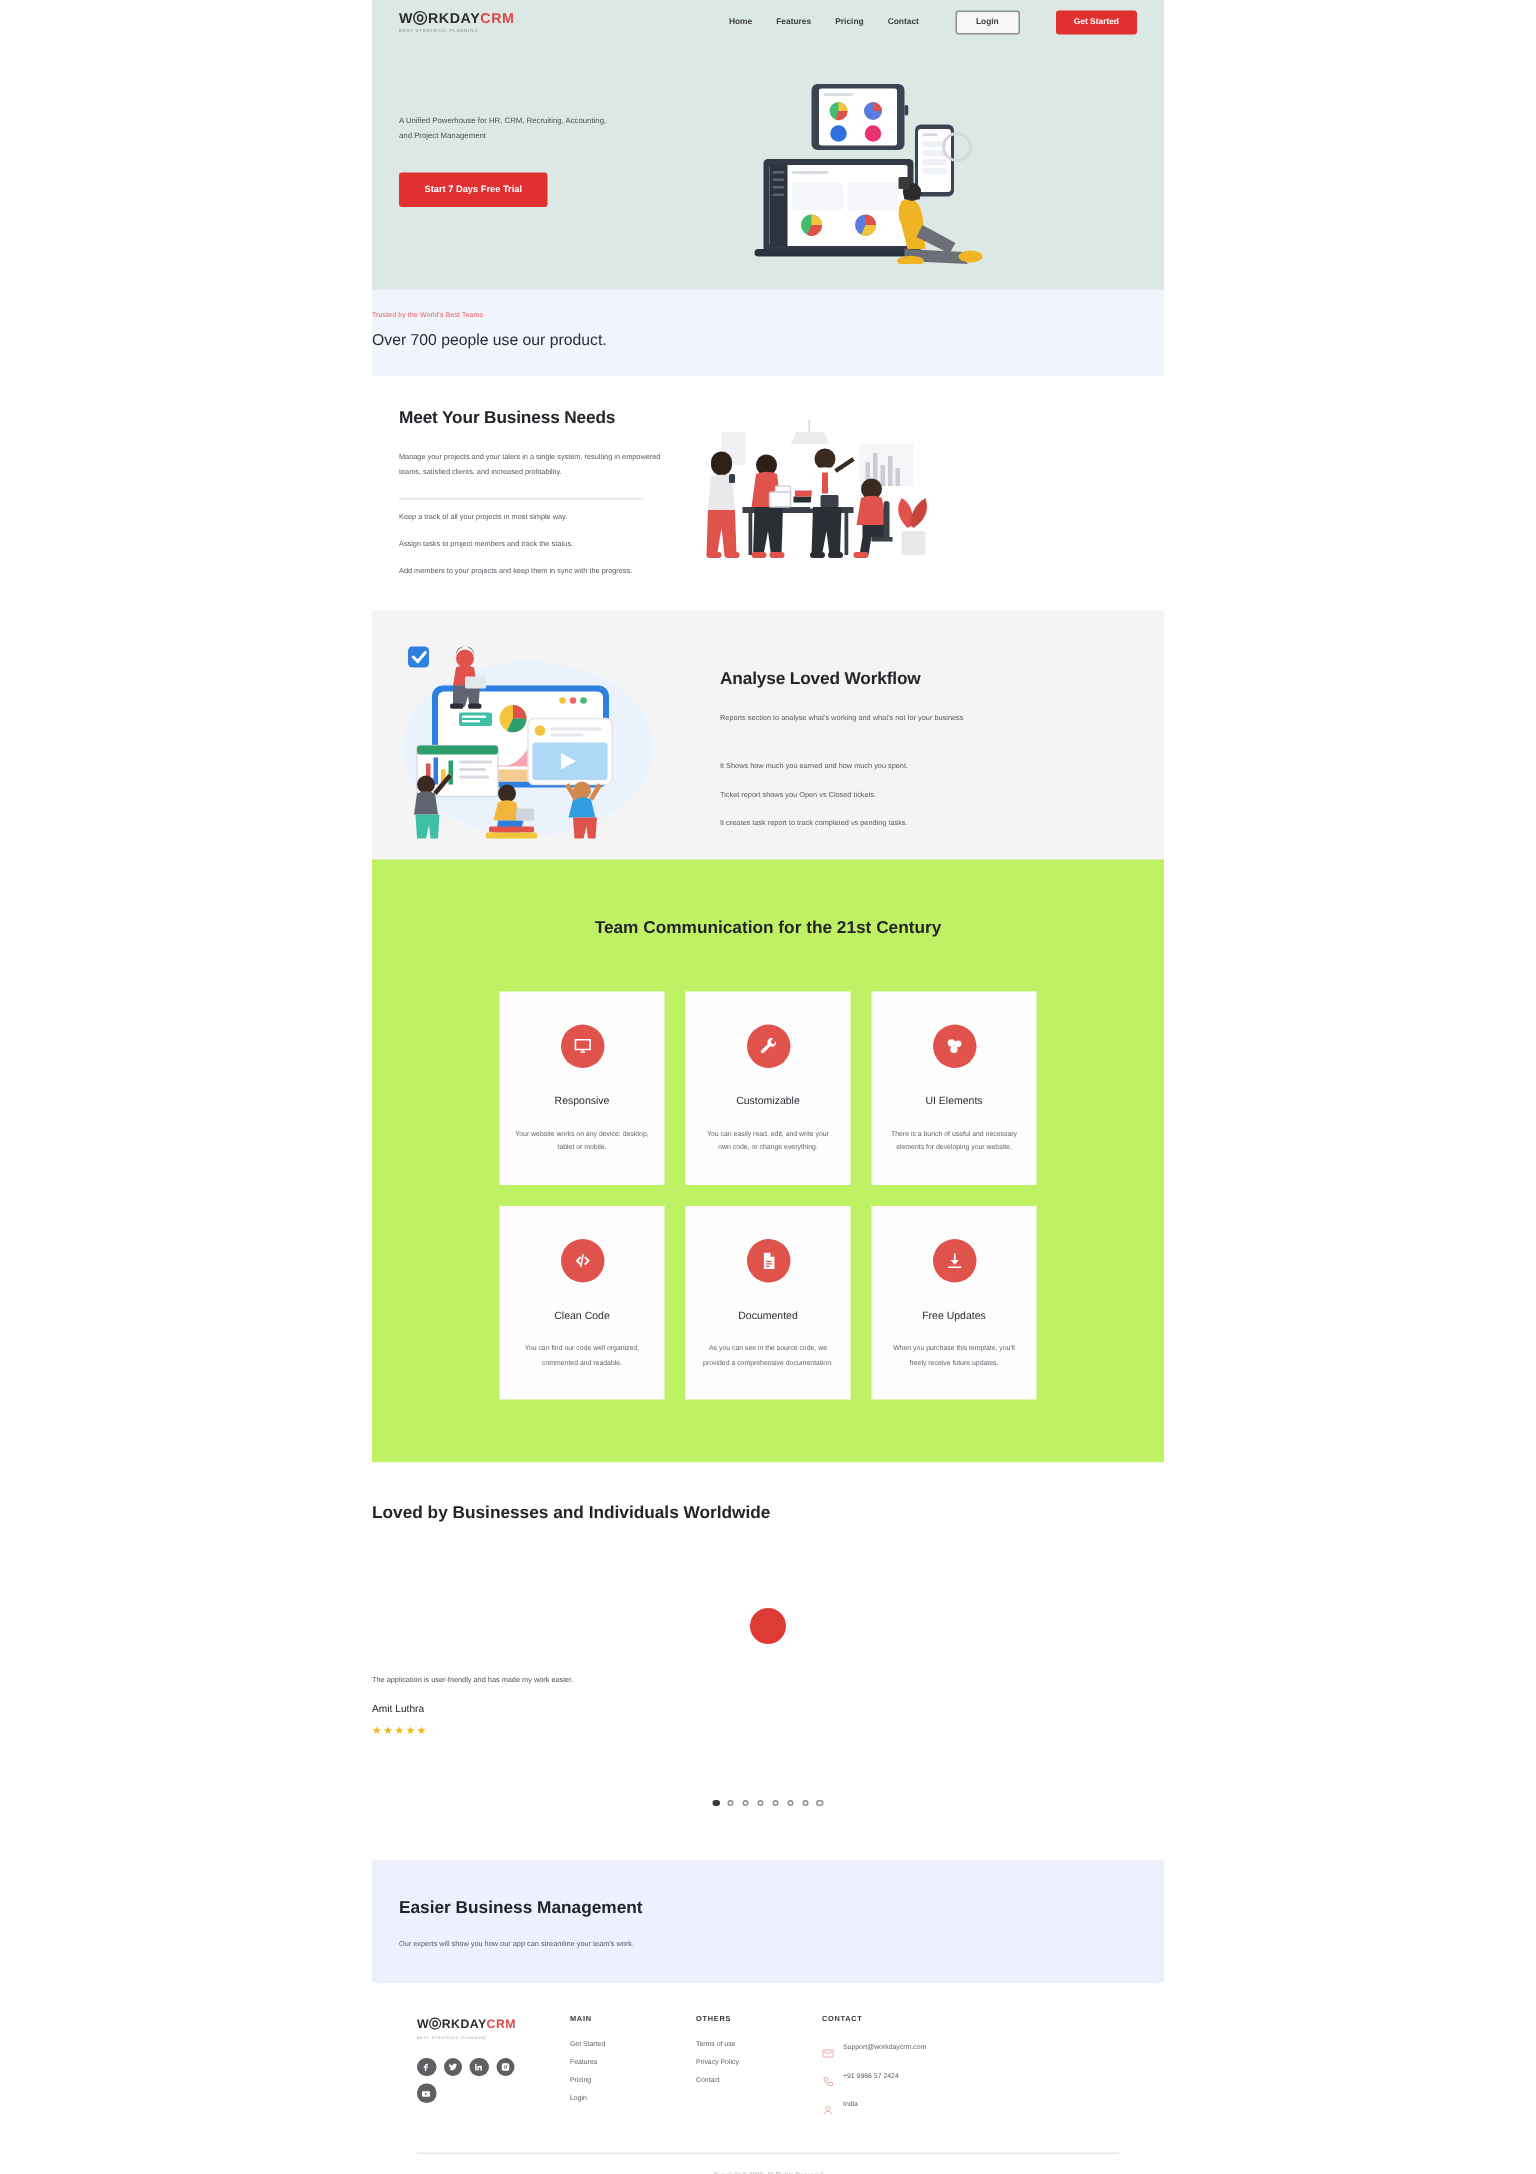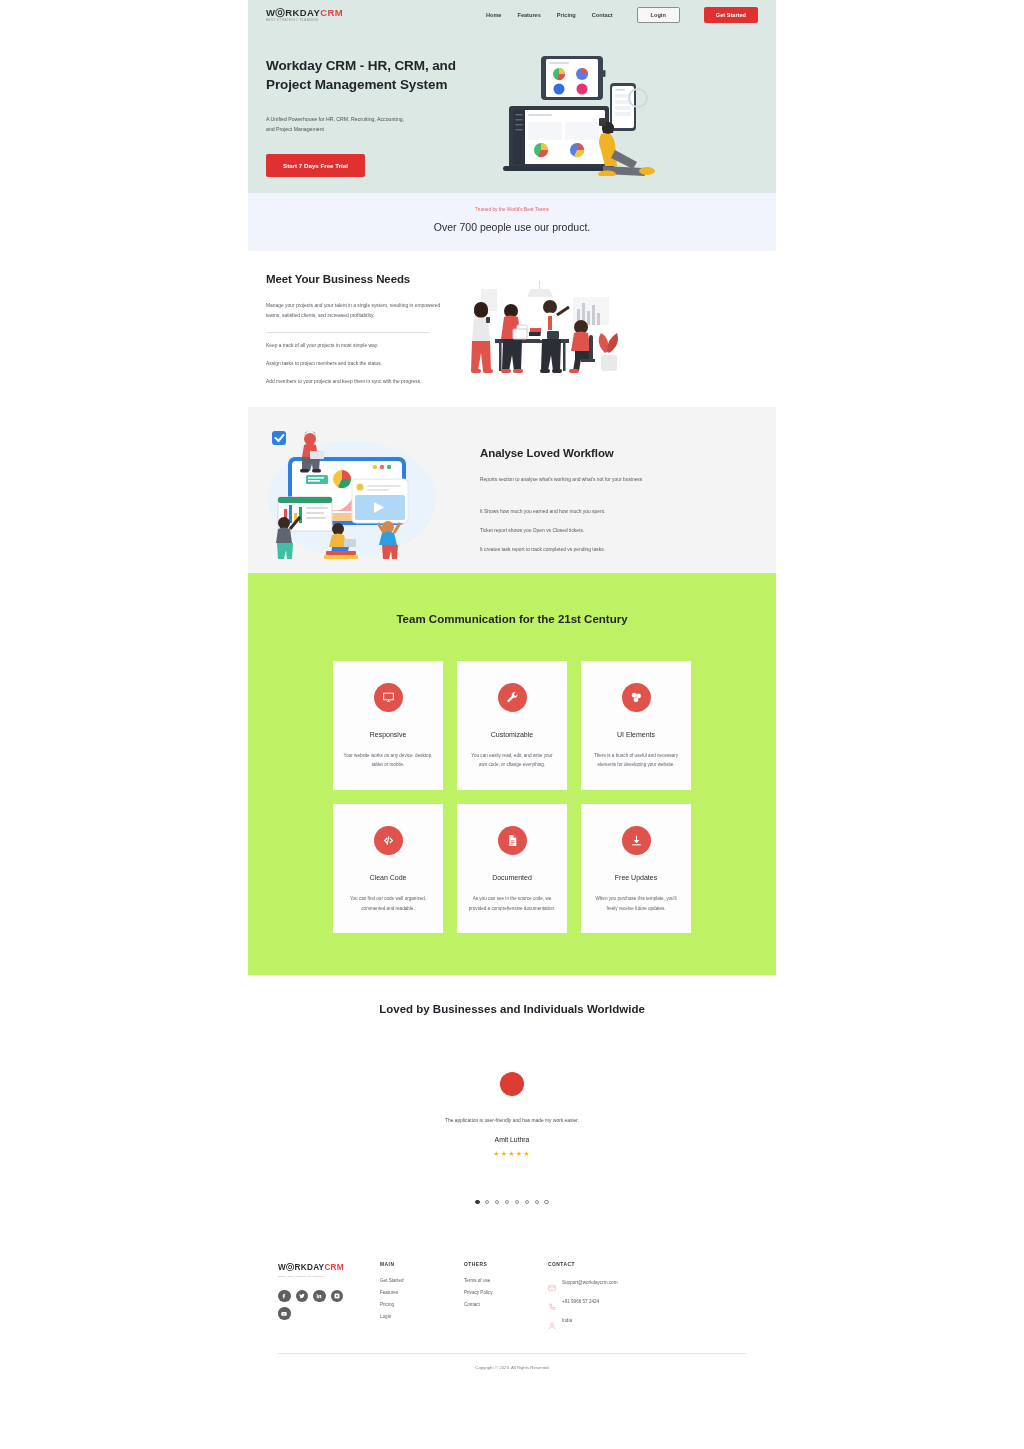--- a/index.html
+++ b/index.html
@@ -116,21 +116,20 @@
     padding: 8px 17px;
     border-radius: 2px;
     cursor: pointer;
   }
   .hero-right { flex: 1; position: relative; padding-left: 6px; }
 
   
   .trusted {
     background: #f2f4fd;
     padding: 14px 0 18px 0;
-    text-align: center;
   }
   .trusted-eyebrow {
     color: #ea5757;
     font-size: 4.6px;
     letter-spacing: 0.1px;
   }
   .trusted-head {
     font-size: 10.5px;
     color: #2b2d33;
     margin-top: 9px;
@@ -233,21 +232,21 @@
   .card-text {
     font-size: 4.6px;
     color: #60636b;
     line-height: 2.1;
   }
 
   
   .testimonial {
     background: #ffffff;
     padding: 26px 0 36px 0;
-    text-align: center;
+    text-align: left;
   }
   .testi-head {
     font-size: 11.5px;
     color: #24252a;
     line-height: 1.45;
   }
   .testi-avatar {
     width: 24px;
     height: 24px;
     border-radius: 50%;
@@ -394,21 +393,20 @@
         <div class="nav-link">Features</div>
         <div class="nav-link">Pricing</div>
         <div class="nav-link">Contact</div>
         <div class="btn-login">Login</div>
         <div class="btn-getstarted">Get Started</div>
       </div>
     </nav>
 
     <div class="hero-body">
       <div class="hero-left">
-        <h1 class="hero-title">Workday CRM - HR, CRM, and Project Management System</h1>
         <p class="hero-sub">A Unified Powerhouse for HR, CRM, Recruiting, Accounting, and Project Management</p>
         <div class="btn-trial">Start 7 Days Free Trial</div>
       </div>
 
       <div class="hero-right">
         <svg width="175" height="130" viewBox="0 0 175 130">
 
           <rect x="44" y="10" width="62" height="44" rx="4" fill="#3b4351"></rect>
           <rect x="49" y="13" width="52" height="38" rx="1.5" fill="#ffffff"></rect>
           <rect x="52" y="16" width="20" height="2" rx="1" fill="#d9dde4"></rect>
@@ -695,20 +693,24 @@
       <span class="dot"></span>
       <span class="dot"></span>
       <span class="dot"></span>
       <span class="dot"></span>
       <span class="dot"></span>
       <span class="dot"></span>
       <span class="dot"></span>
     </div>
   </section>
 
+  <section class="cta">
+    <h2 class="cta-title">Easier Business Management</h2>
+    <p class="cta-sub">Our experts will show you how our app can streamline your team's work.</p>
+  </section>
 
   <footer class="footer">
     <div class="footer-cols">
 
       <div class="f-brand">
         <div class="f-logo-main">
           <span>WⓞRKDAY</span><span class="accent">CRM</span>
         </div>
         <div class="f-logo-sub">BEST STRATEGIC PLANNING</div>
         <div class="socials">

